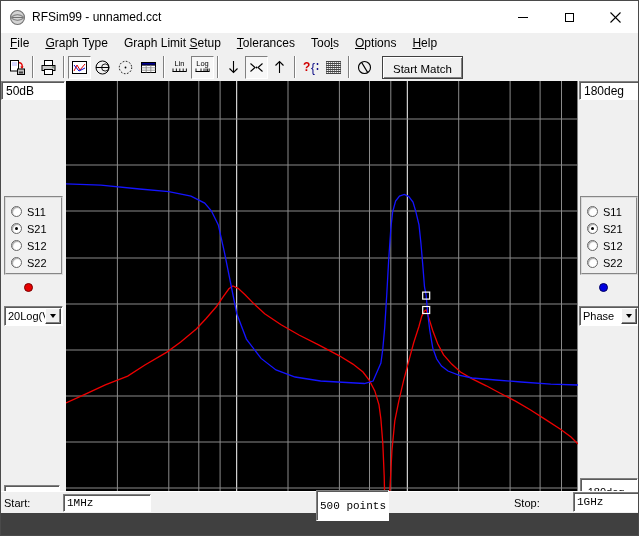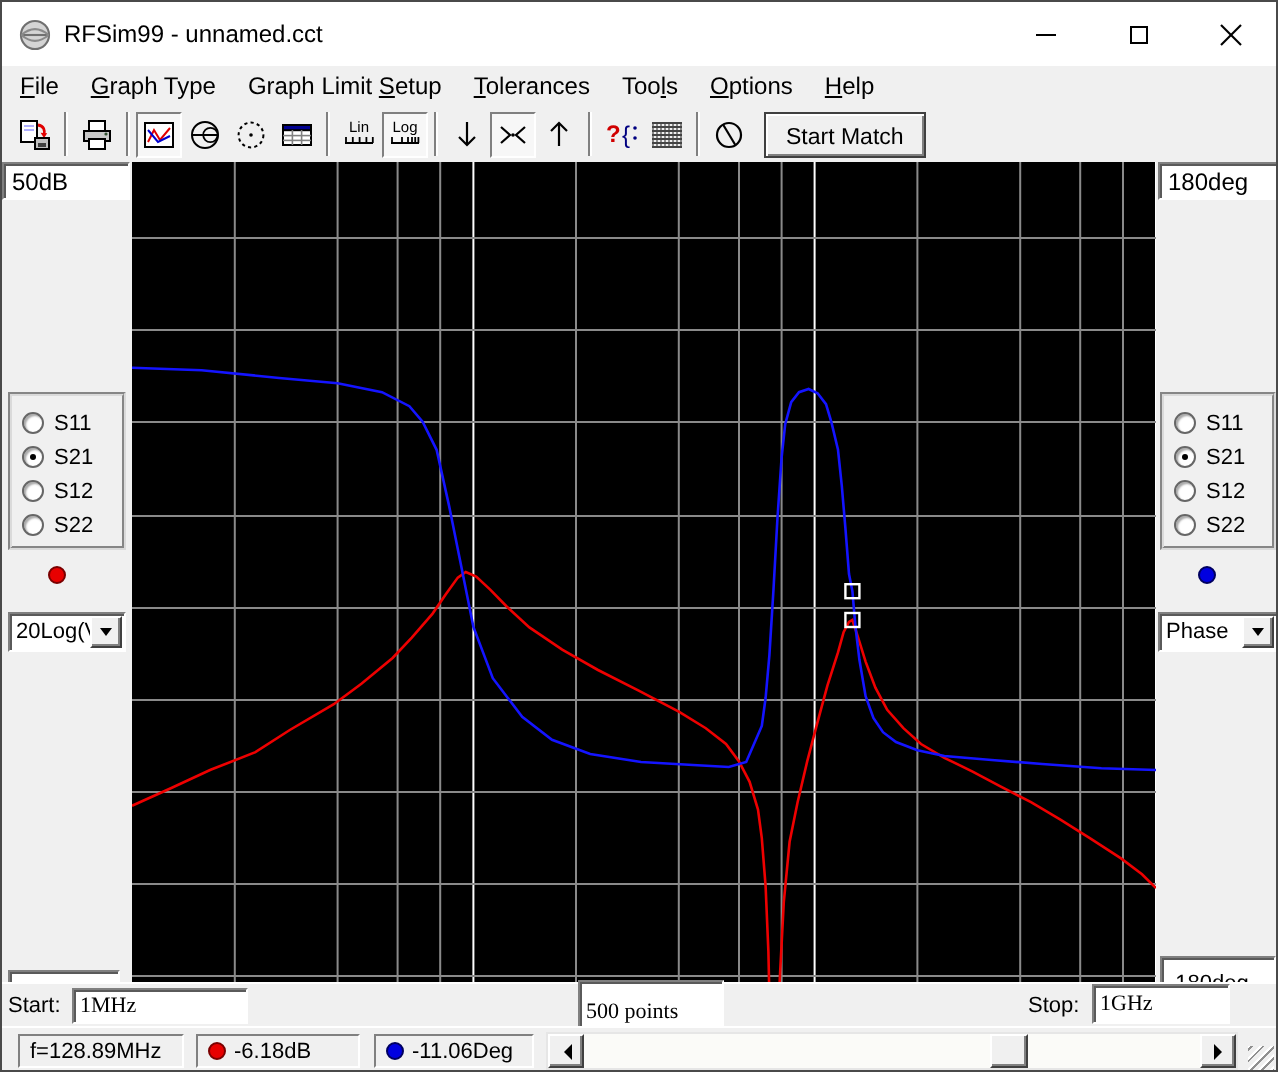--- a/index.html
+++ b/index.html
@@ -52,22 +52,22 @@
     display:flex;align-items:flex-start;justify-content:center;}
   .arr-down{width:0;height:0;border:3px solid transparent;border-top:4px solid #000;margin-top:5px;}
   
   .plot{position:absolute;left:65px;top:80px;width:512px;height:410px;background:#000;}
   .plot svg{display:block;width:512px;height:410px;}
   
   .bottomrow{position:absolute;left:0;top:490px;width:100%;height:22px;background:#f0f0f0;
     border-top:1px solid #fff;font-size:11px;color:#000;}
   .blabel{position:absolute;top:5px;}
   .inp{position:absolute;background:#fff;border:1px solid;border-color:#808080 #fff #fff #808080;
-    box-shadow:inset 1px 1px 0 #5a5a5a;font-family:Liberation Serif, serif;font-size:11px;
-    padding:0 0 0 3px;color:#000;outline:none;}
+    box-shadow:inset 1px 1px 0 #5a5a5a;font-family:Liberation Mono, monospace;font-size:11px;
+    padding:0 0 0 3px;color:#000;outline:none;margin-left:27px;}
   
   .statusbar{position:absolute;left:0;top:512px;width:100%;height:24px;background:#f0f0f0;
     border-top:1px solid #fff;font-size:11px;color:#000;}
   .spanel{position:absolute;top:3px;height:17px;border:1px solid;border-color:#808080 #fff #fff #808080;
     display:flex;align-items:center;padding-left:5px;gap:4px;white-space:nowrap;}
   .sdot{width:9px;height:9px;border-radius:50%;flex:0 0 auto;}
   .scroll{position:absolute;left:272px;top:2px;width:346px;height:19px;background:#fbfbf8;
     border:1px solid #e6e6e6;}
   .sbtn{position:absolute;top:0;width:18px;height:17px;background:#f0f0f0;border:1px solid;
     border-color:#fff #404040 #404040 #fff;box-shadow:inset -1px -1px 0 #808080;
@@ -331,37 +331,14 @@
   </div>
 
   <div class="bottomrow">
     <span class="blabel" style="left:3px;">Start:</span>
     <input class="inp" style="left: 35px; top: 2px; width: 88px; height: 18px;" value="1MHz">
     <input class="inp" style="left: 288px; top: -2px; width: 73px; height: 31px;" value="500 points">
     <span class="blabel" style="left:513px;">Stop:</span>
     <input class="inp" style="left: 545px; top: 0px; width: 69px; height: 20px;" value="1GHz">
   </div>
 
-  <div class="statusbar">
-    <div class="spanel" style="left:8px;width:83px;">
-      <span>f=128.89MHz</span>
-    </div>
-    <div class="spanel" style="left:97px;width:82px;">
-      <span class="sdot" style="background:#e80000;border:1px solid #7a0000;"></span>
-      <span>-6.18dB</span>
-    </div>
-    <div class="spanel" style="left:186px;width:80px;">
-      <span class="sdot" style="background:#0000e0;border:1px solid #000060;"></span>
-      <span>-11.06Deg</span>
-    </div>
-    <div class="scroll">
-      <div class="sbtn" style="left:0;">
-          <span class="tri-l"></span>
-        </div>
-      <div class="sthumb"></div>
-      <div class="sbtn" style="right:0;">
-          <span class="tri-r"></span>
-        </div>
-    </div>
-    <div class="grip"></div>
-  </div>
 
 </div>
 
 </body></html>

